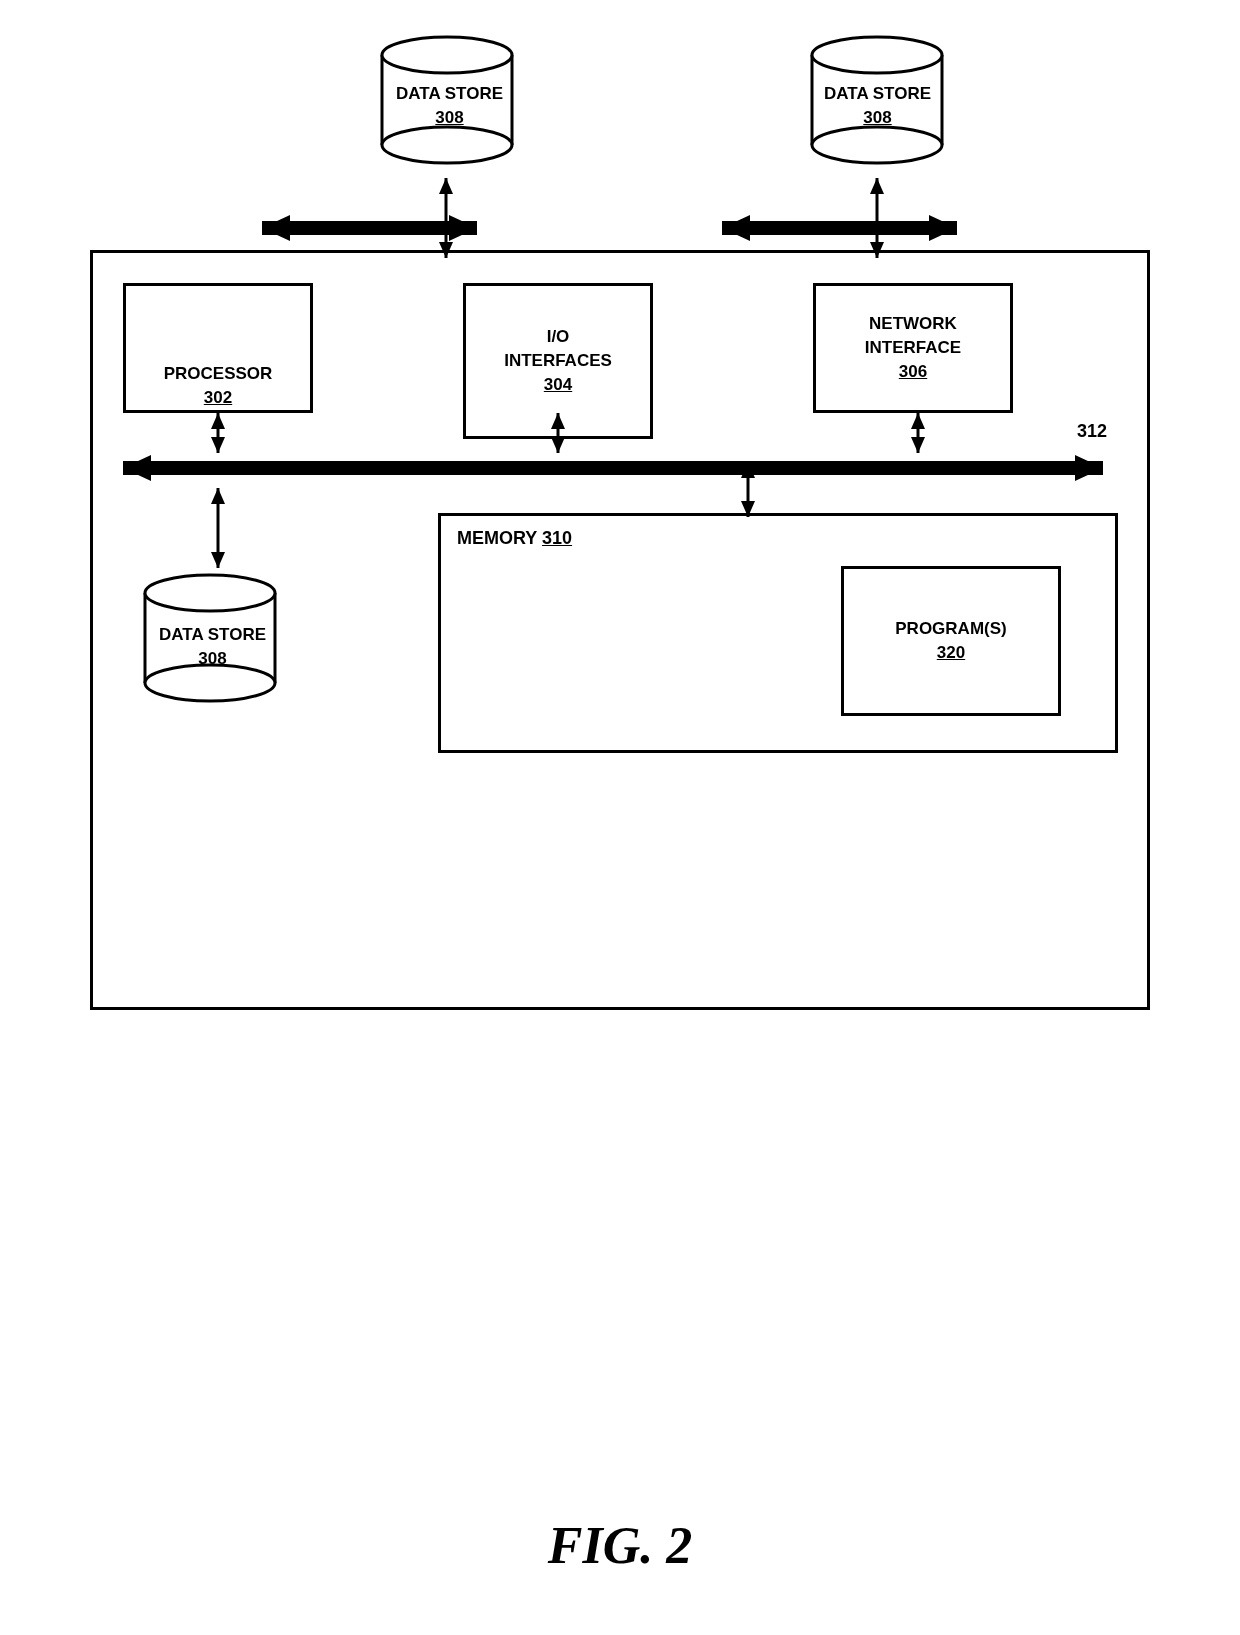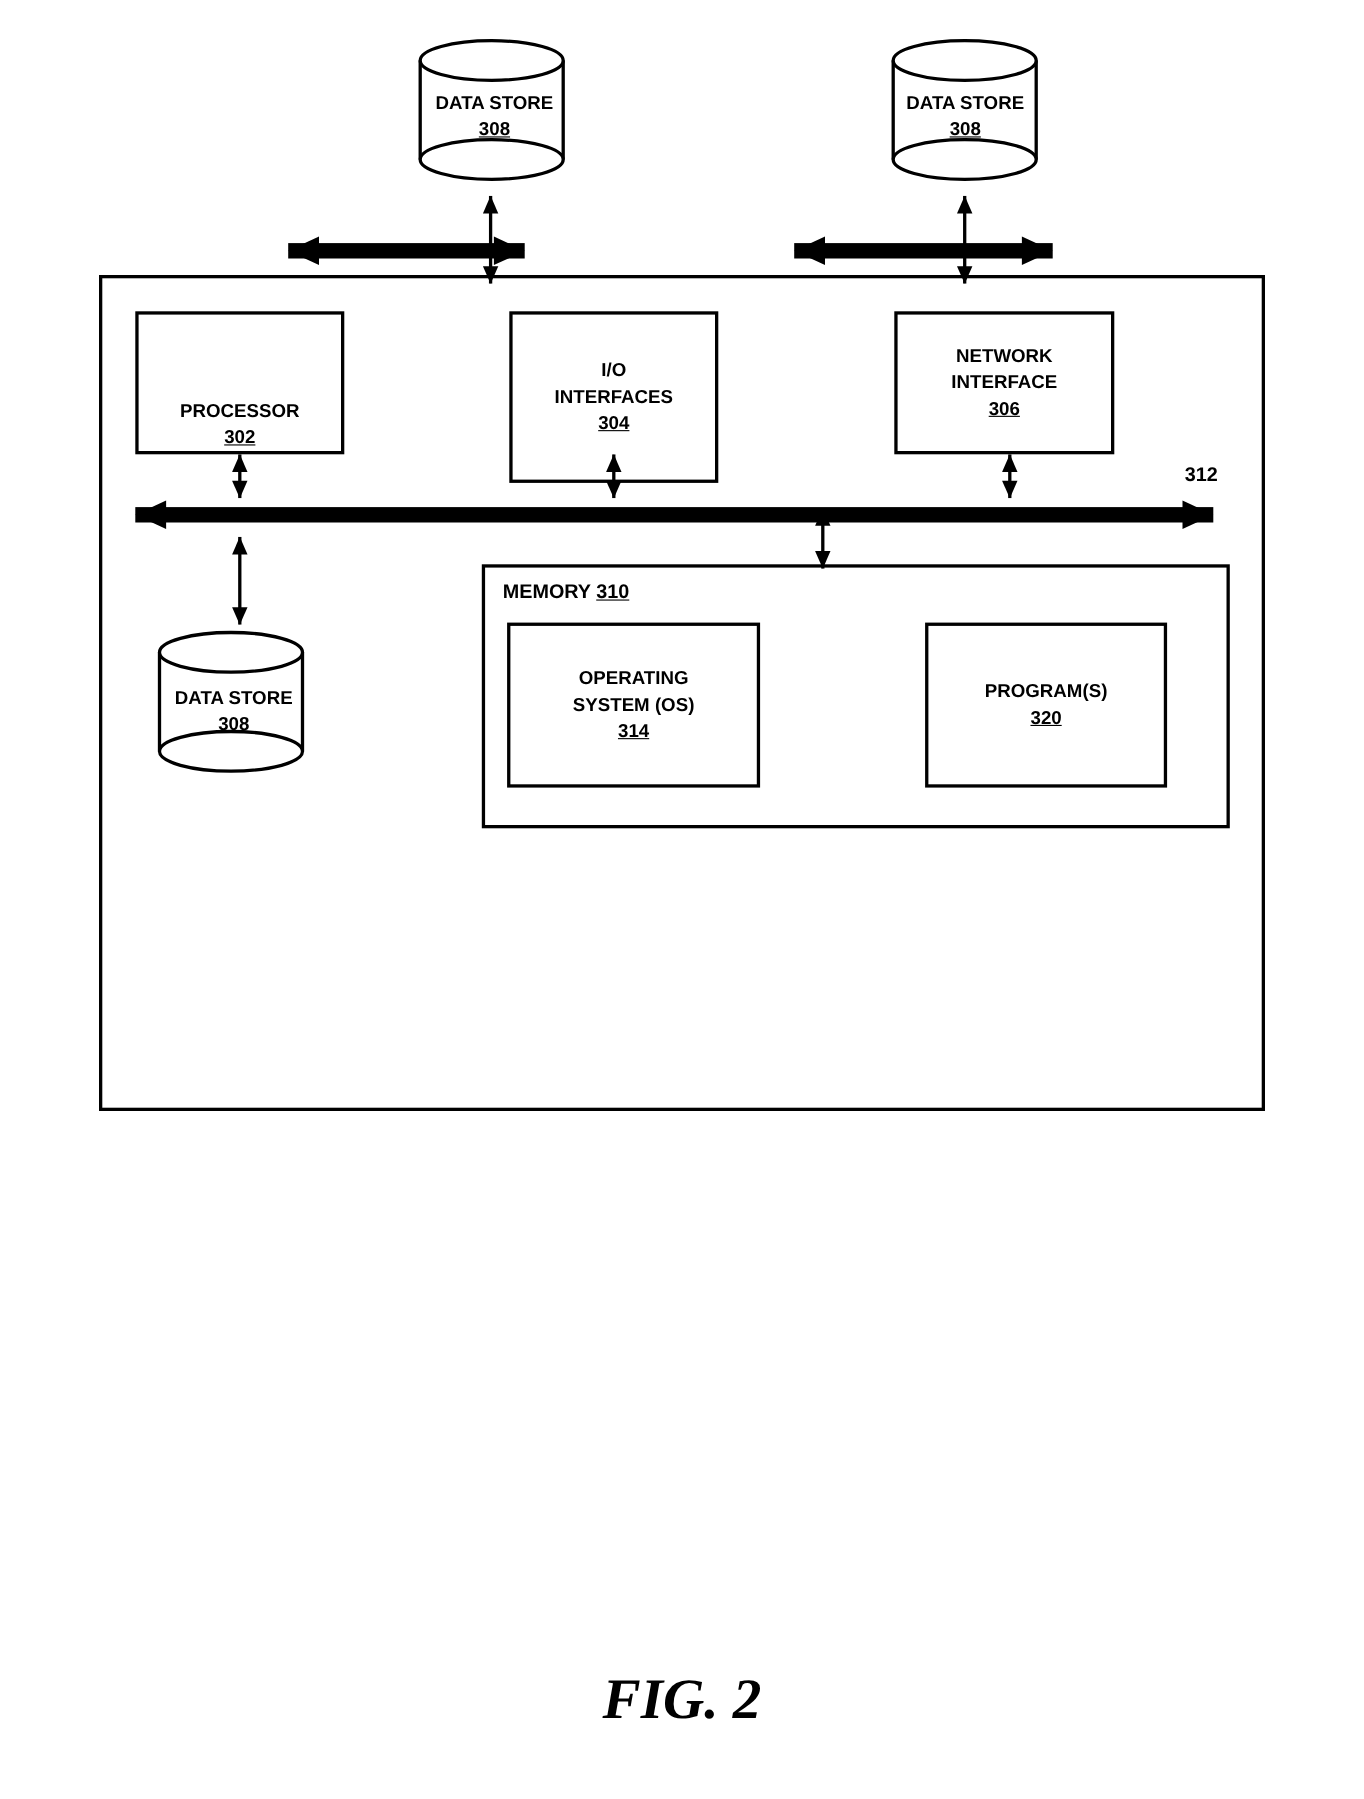--- a/index.html
+++ b/index.html
@@ -160,25 +160,20 @@
     </svg>
     <div style="position:absolute; top:370px; left:32px; width:175px; text-align:center;">
       <div class="comp-box-label">DATA STORE<br><span style="text-decoration:underline;">308</span></div>
     </div>
 
     <div class="comp-box" style="left:310px; top:260px; width:680px; height:240px;margin-left:35px;">
       <div style="position:absolute; top:12px; left:16px; font-size:18px; font-weight:bold;">
         MEMORY <span style="text-decoration:underline;">310</span>
       </div>
 
-      <div class="comp-box" style="left:20px; top:50px; width:230px; height:150px;">
-        <div class="comp-box-label">
-          OPERATING<br>SYSTEM (OS)<br><span style="text-decoration:underline;">314</span>
-        </div>
-      </div>
 
       <div class="comp-box" style="left:400px; top:50px; width:220px; height:150px;">
         <div class="comp-box-label">
           PROGRAM(S)<br><span style="">320</span>
         </div>
       </div>
     </div>
 
     <svg style="position:absolute; top:209px; left:645px; width:20px; height:55px;">
       <line x1="10" y1="0" x2="10" y2="55" stroke="#000" stroke-width="3"></line>

